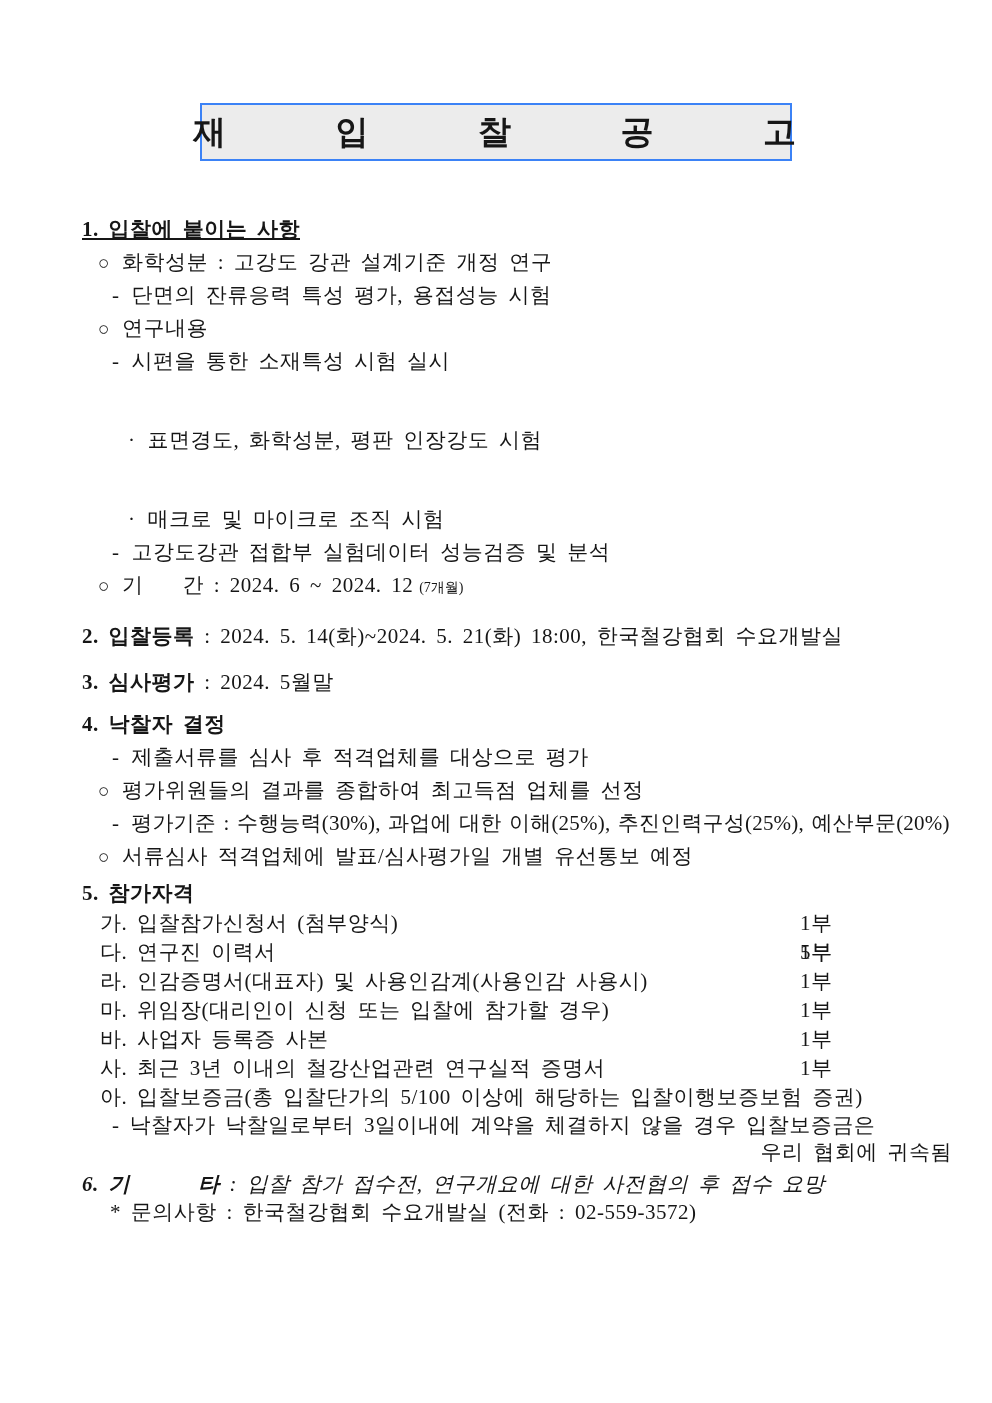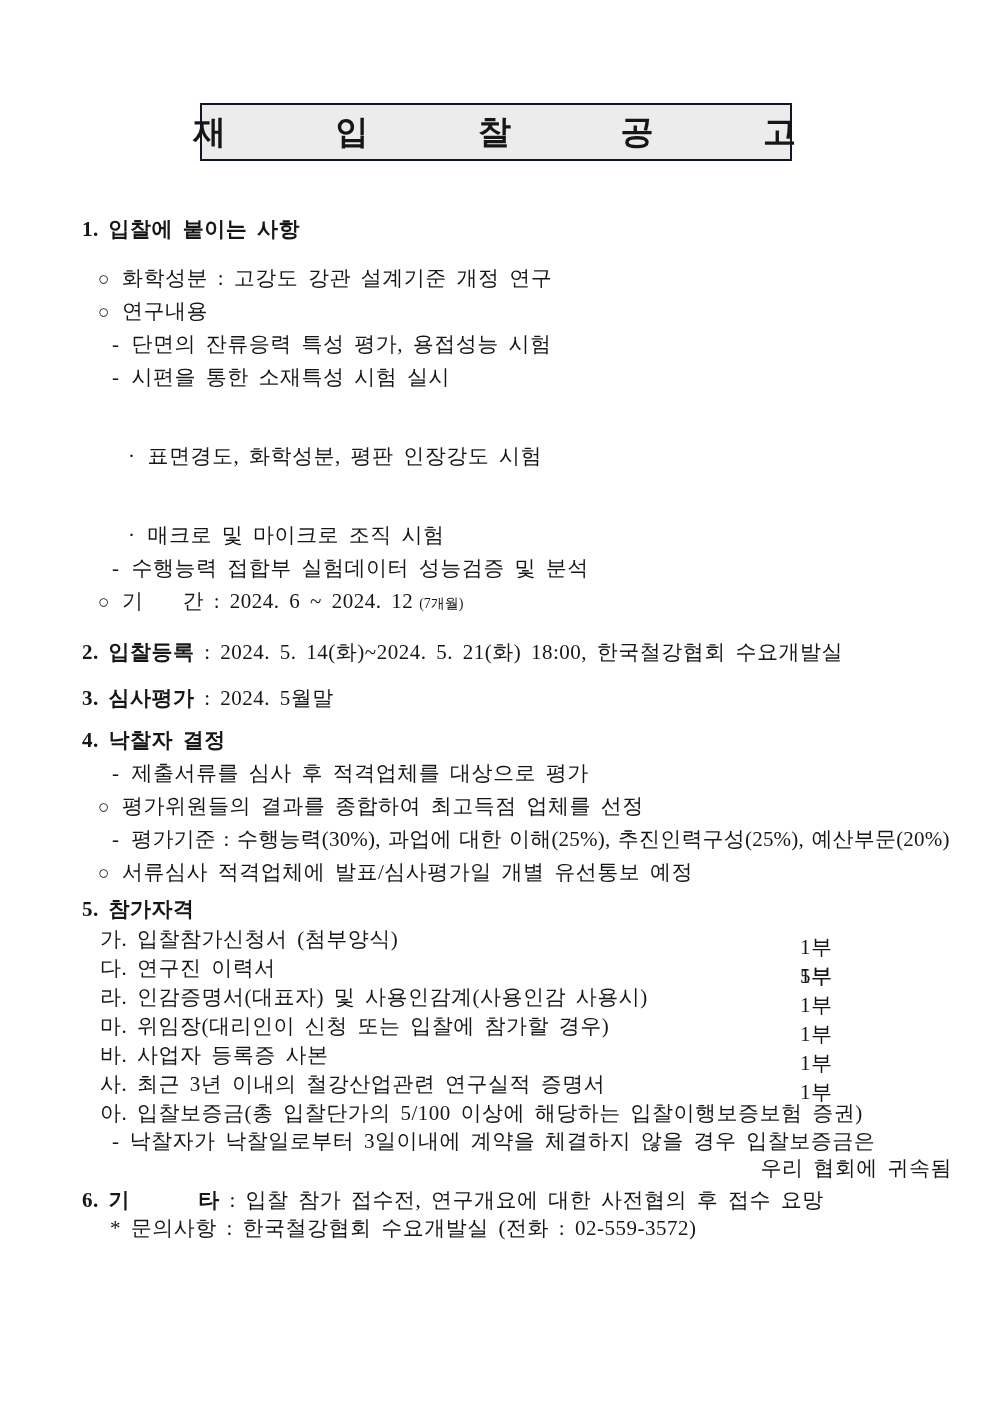--- a/index.html
+++ b/index.html
@@ -27,21 +27,21 @@
   
   .title-box {
     margin: 103px auto 0 auto;
     
     position: relative;
     left: -21px;
     width: 592px;
     height: 58px;
     box-sizing: border-box;
     background: #ececec;
-    border: 2px solid #0f172a;
+    border: 2px solid #3b82f6;
     display: flex;
     align-items: center;
     justify-content: center;
   }
   .title-box .title-text {
     font-size: 33px;
     font-weight: bold;
     letter-spacing: 3px;
     word-spacing: 42px;
     white-space: pre;
@@ -63,85 +63,85 @@
   .l1 { padding-left: 16px; }
   .l2 { padding-left: 30px; }
   .l3 { padding-left: 46px; margin-top: 46px; }
   .small-note {
     font-size: 14px;
     letter-spacing: 0;
     margin-left: 6px;
   }
 
   .sec1 { margin-top: 52px; }
-  .sec1 .sec-heading { margin-bottom: 16px; }
+  .sec1 .sec-heading { margin-bottom: 0; text-decoration: underline; }
 
   .inline-sec { margin-top: 16px; line-height: 33px; white-space: nowrap; }
   .inline-sec .lbl { font-weight: bold; }
   .sec3 { margin-top: 13px; }
 
   .sec4 { margin-top: 9px; }
   .sec4 .sec-heading { margin-bottom: 0; }
   .sec4 .row.wide { letter-spacing: 0.2px; word-spacing: 2px; }
 
   .sec5 { margin-top: 5px; }
   .sec5 .sec-heading { line-height: 31px; }
   .s5-row {
     position: relative;
     line-height: 29px;
     padding-left: 18px;
     white-space: nowrap;
   }
   .s5-copies {
     position: absolute;
     left: 718px;
-    top: 8px;
+    top: 0;
     font-family: Liberation Serif, serif;
   }
   .s5-sub0 { line-height: 27px; padding-left: 30px; white-space: nowrap; }
   .s5-sub0 .bullet { margin-right: 10px; }
   .s5-sub1 { line-height: 27px; padding-left: 50px; white-space: nowrap; text-align: right; }
 
   .sec6 { margin-top: 4px; }
-  .sec6 .line1 { line-height: 28px; white-space: nowrap; }
+  .sec6 .line1 { line-height: 28px; white-space: nowrap; font-style: italic; }
   .sec6 .line1 .lbl { font-weight: bold; }
   .sec6 .contact { line-height: 28px; padding-left: 28px; white-space: nowrap; }
 </style>
 </head>
 <body>
 
 <div class="page">
 
   <div class="title-box">
     <span class="title-text pre">재  입  찰  공  고</span>
   </div>
 
   <div class="sec1">
     <div class="sec-heading pre">1. 입찰에 붙이는 사항</div>
 
     <div class="row l1">
       <span class="bullet circle">○</span><span class="pre">화학성분 : 고강도 강관 설계기준 개정 연구</span>
     </div>
+    <div class="row l2">
+      <span class="bullet">-</span><span class="pre">단면의 잔류응력 특성 평가, 용접성능 시험</span>
+    </div>
     <div class="row l1">
       <span class="bullet circle">○</span><span class="pre">연구내용</span>
-    </div>
-    <div class="row l2">
-      <span class="bullet">-</span><span class="pre">단면의 잔류응력 특성 평가, 용접성능 시험</span>
     </div>
     <div class="row l2">
       <span class="bullet">-</span><span class="pre">시편을 통한 소재특성 시험 실시</span>
     </div>
     <div class="row l3">
       <span class="bullet">·</span><span class="pre">표면경도, 화학성분, 평판 인장강도 시험</span>
     </div>
     <div class="row l3">
       <span class="bullet">·</span><span class="pre">매크로 및 마이크로 조직 시험</span>
     </div>
     <div class="row l2">
-      <span class="bullet">-</span><span class="pre">수행능력 접합부 실험데이터 성능검증 및 분석</span>
+      <span class="bullet">-</span><span class="pre">고강도강관 접합부 실험데이터 성능검증 및 분석</span>
     </div>
     <div class="row l1">
       <span class="bullet circle">○</span><span class="pre">기    간 : 2024. 6 ~ 2024. 12</span><span class="small-note">(7개월)</span>
     </div>
   </div>
 
   <div class="inline-sec">
     <span class="lbl pre">2. 입찰등록</span><span class="pre"> : 2024. 5. 14(화)~2024. 5. 21(화) 18:00, 한국철강협회 수요개발실</span>
   </div>
 

